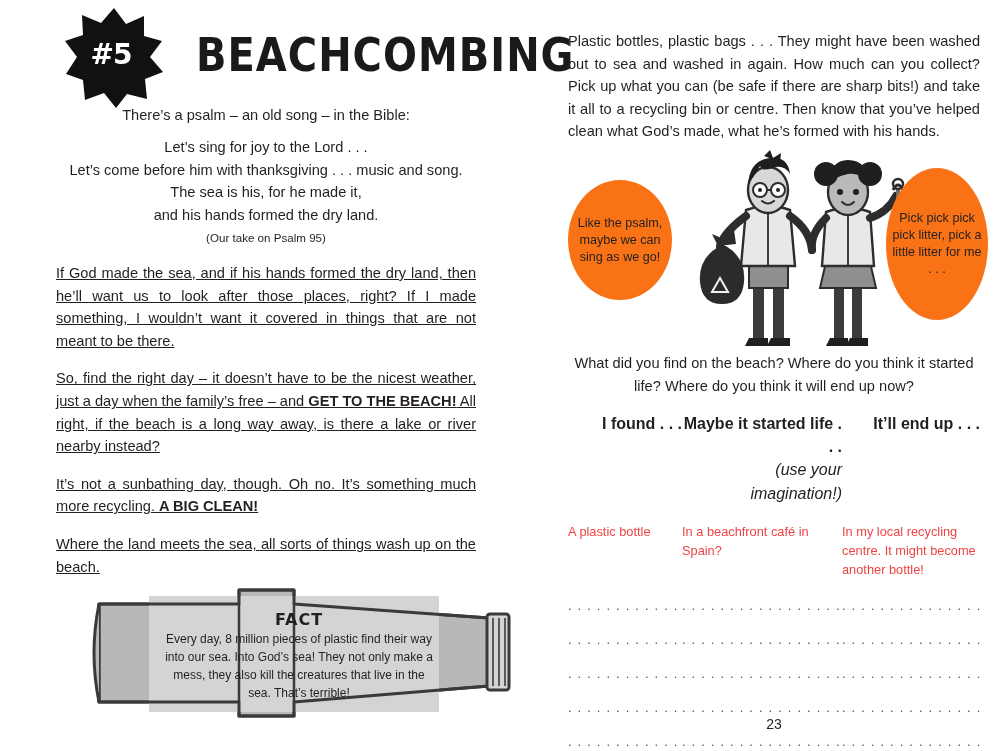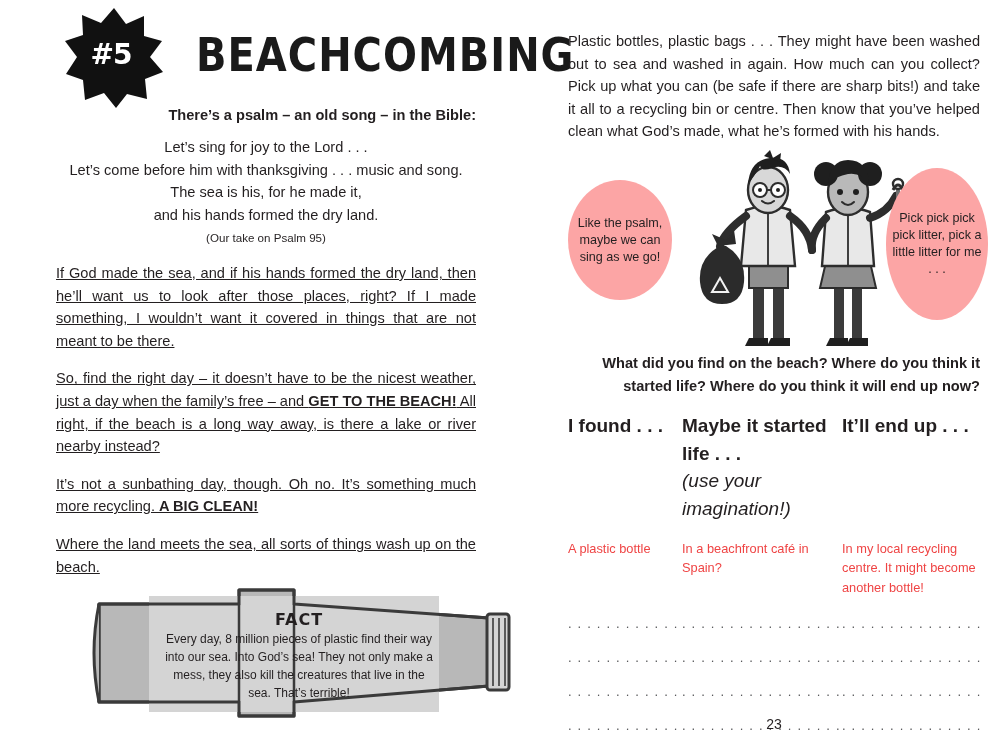--- a/index.html
+++ b/index.html
@@ -74,21 +74,21 @@
   }
 
   
   p.body {
     font-size: 14.6px;
     line-height: 1.55;
     text-align: justify;
     margin: 0 0 15px 0;
     font-family: "Liberation Sans", sans-serif;
   }
-  p.body.nojust { text-align: right; font-weight: bold; }
+  p.body.nojust { text-align: center; }
   .intro {
     position: absolute;
     left: 0;
     top: 104px;
     width: 420px;
   }
   .psalm {
     position: absolute;
     left: 0;
     top: 136px;
@@ -148,21 +148,21 @@
   }
   .illus {
     position: absolute;
     left: 0;
     top: 150px;
     width: 412px;
     height: 205px;
   }
   .bubble {
     position: absolute;
-    background: #fca5a5;
+    background: #f97316;
     border-radius: 50%;
     display: flex;
     align-items: center;
     justify-content: center;
     text-align: center;
     font-size: 12.6px;
     line-height: 1.35;
     color: #231f20;
   }
   .bubble.left  { left: 0px;   top: 30px; width: 96px;  height: 112px; padding: 4px; }
@@ -177,23 +177,24 @@
 
   
   .tbl {
     position: absolute;
     left: 0;
     top: 412px;
     width: 412px;
   }
   .tbl-head {
     display: flex;
-    font-size: 19px;
+    font-size: 16px;
     font-weight: bold;
     line-height: 1.45;
+    text-align: right;
   }
   .tbl-head .c1 { width: 114px; }
   .tbl-head .c2 { width: 160px; }
   .tbl-head .c3 { width: 138px; }
   .tbl-head .sub {
     font-weight: normal;
     font-style: italic;
   }
   .tbl-head .sub em { font-style: italic; }
   .tbl-example {

